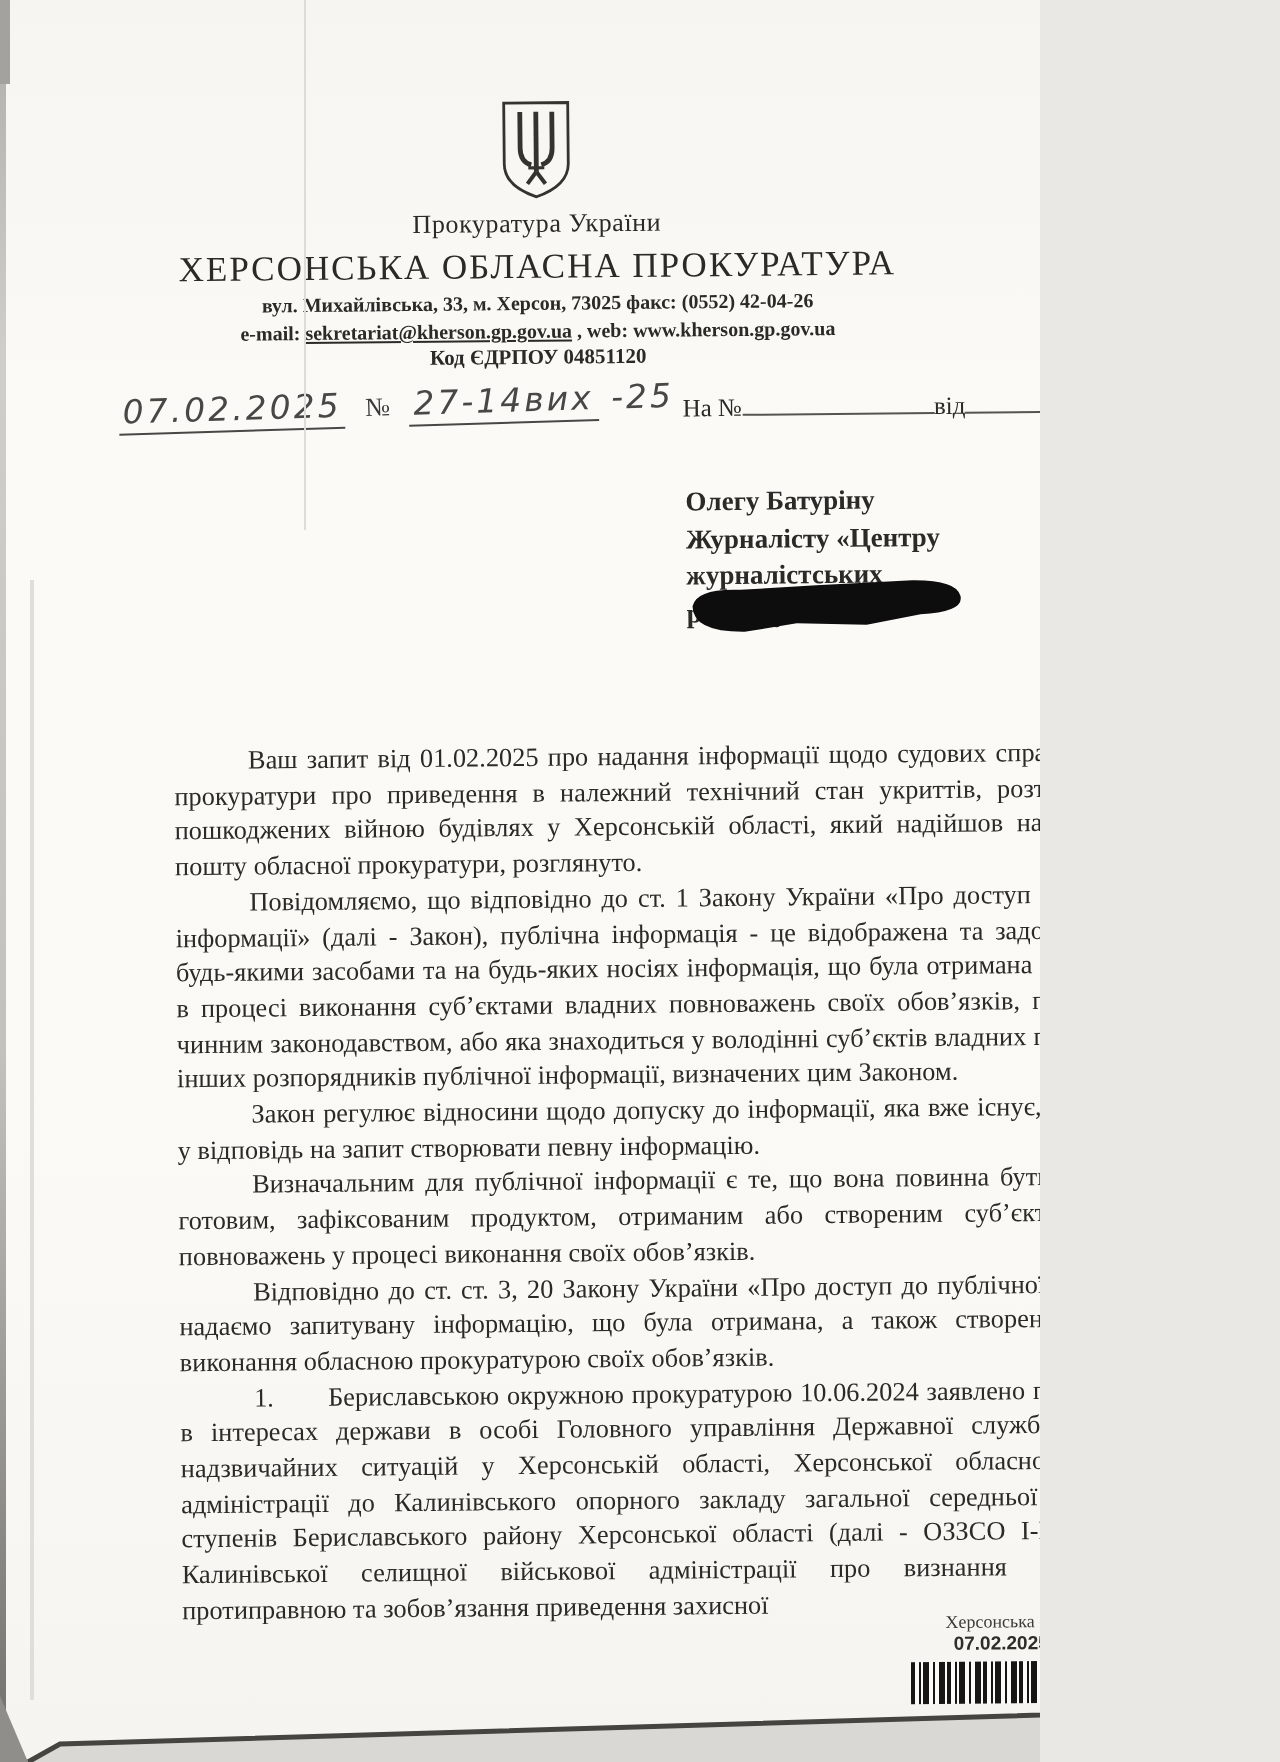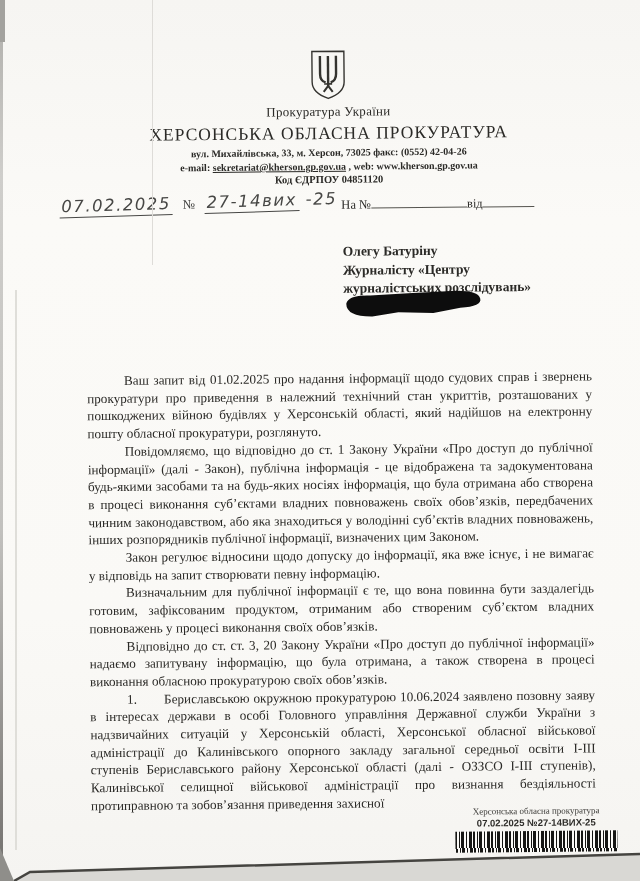--- a/index.html
+++ b/index.html
@@ -2,21 +2,21 @@
 <html><head>
 <meta charset="utf-8">
 <style>
   html,body{margin:0;padding:0;}
   body{
     width:640px;height:881px;overflow:hidden;
     background:#e9e8e5;
     font-family:"Liberation Serif", serif;
   }
   .scan{
-    position:relative;width:640px;height:881px;overflow:hidden;
+    position:relative;width:520px;height:881px;overflow:hidden;
     background:linear-gradient(180deg,#f6f5f2 0%,#fbfaf7 25%,#faf9f6 70%,#f5f4f1 100%);
     color:#2b2a27;
   }
   .tilt{position:absolute;inset:0;transform:rotate(-0.55deg);transform-origin:50% 55%;}
 
   
   .letterhead{position:absolute;left:24px;right:0;top:50px;text-align:center;}
   .emblem{display:block;margin:0 auto 4px auto;}
   .org-parent{font-size:13px;letter-spacing:.3px;margin-top:2px;}
   .org-name{font-size:17.5px;letter-spacing:1px;margin-top:3px;white-space:nowrap;}

